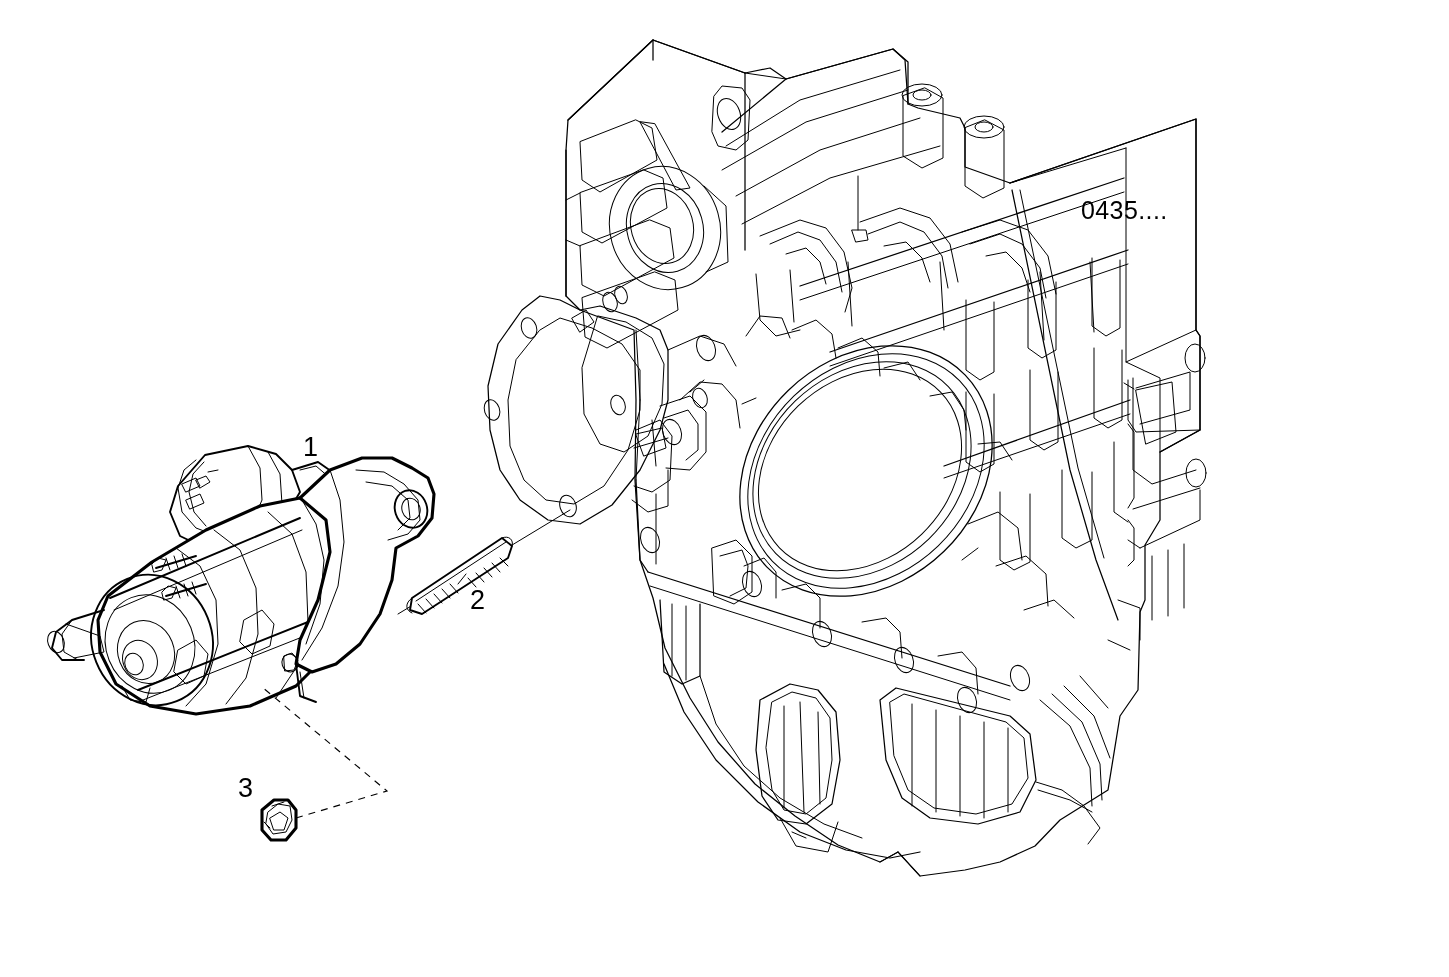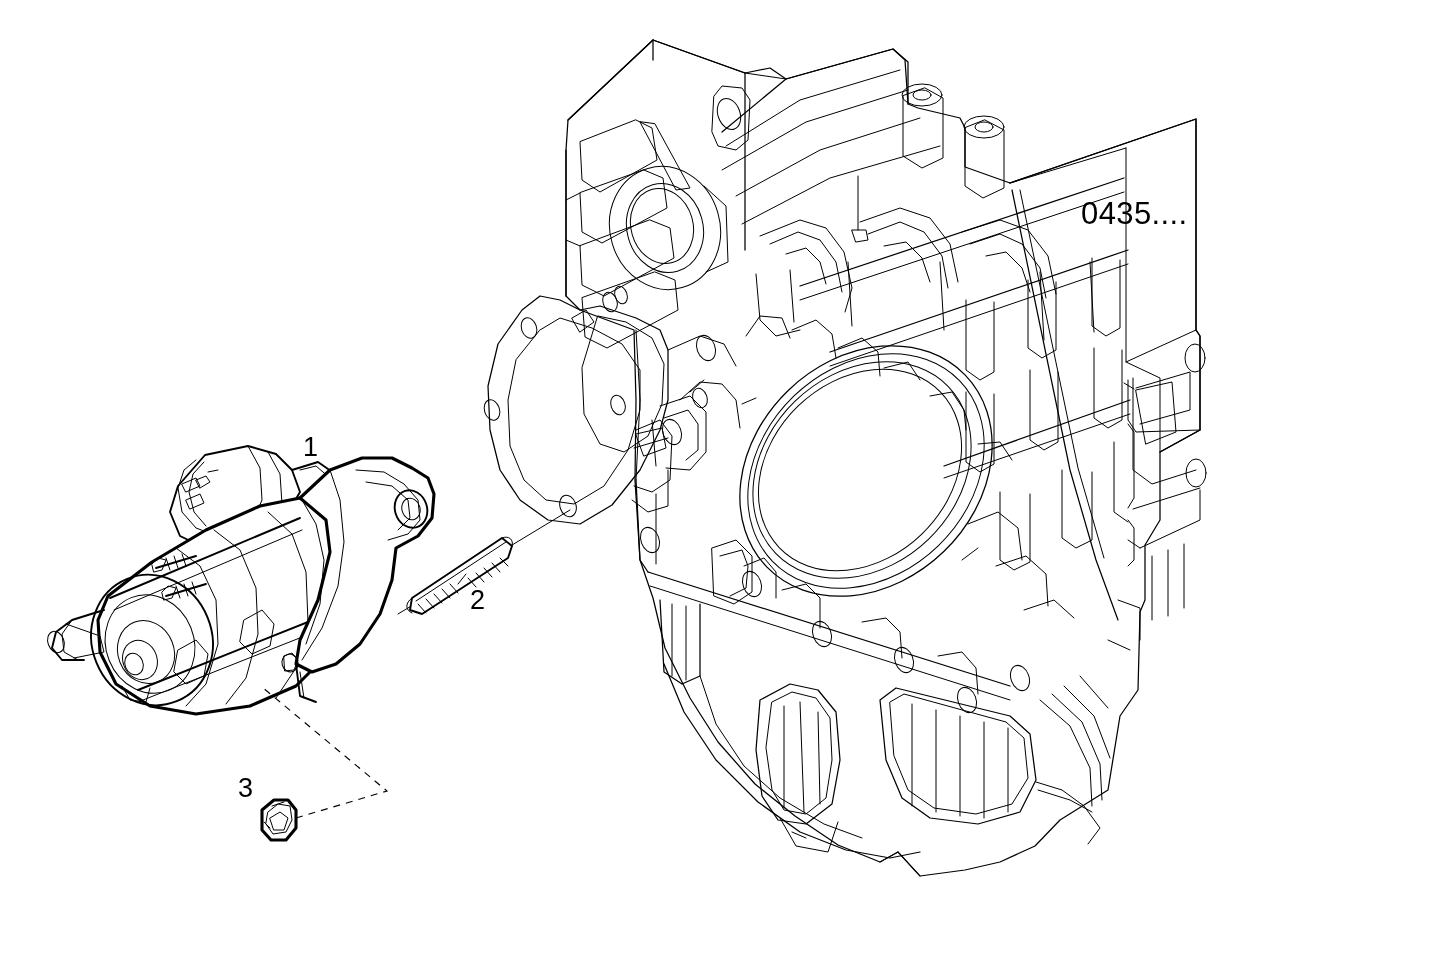--- a/index.html
+++ b/index.html
@@ -71,21 +71,21 @@
     font-family: "Liberation Sans", sans-serif;
     font-size: 27px;
     color: #000000;
     line-height: 1;
     white-space: nowrap;
     user-select: none;
   }
   .partno-txt {
     position: absolute;
     font-family: "Liberation Sans", sans-serif;
-    font-size: 31px;
+    font-size: 25px;
     color: #000000;
     letter-spacing: 0.4px;
     line-height: 1;
     white-space: nowrap;
     user-select: none;
   }
 </style>
 </head>
 <body>
 

